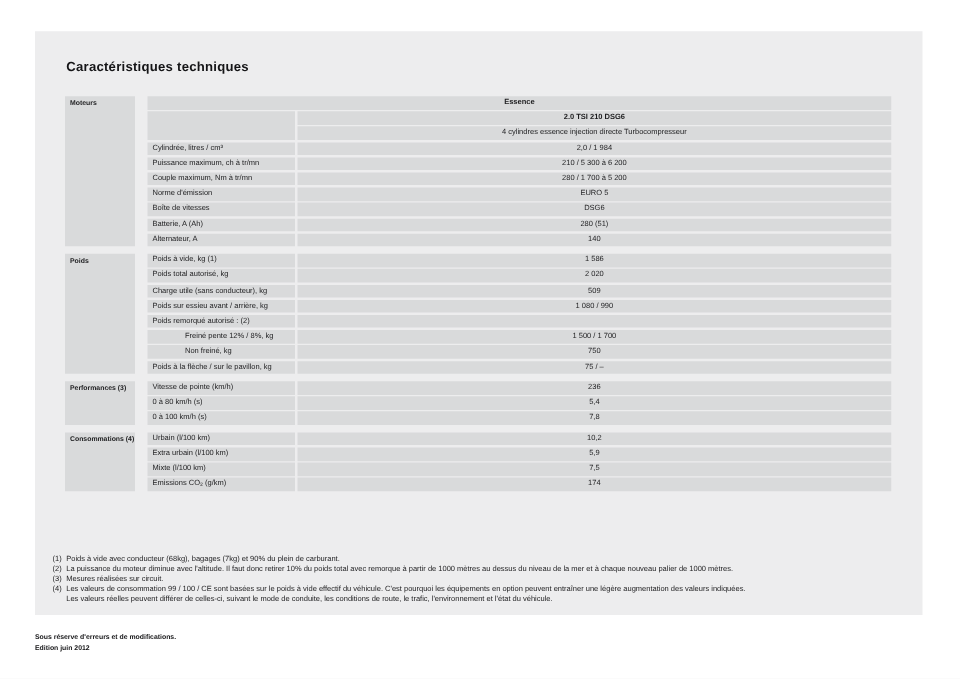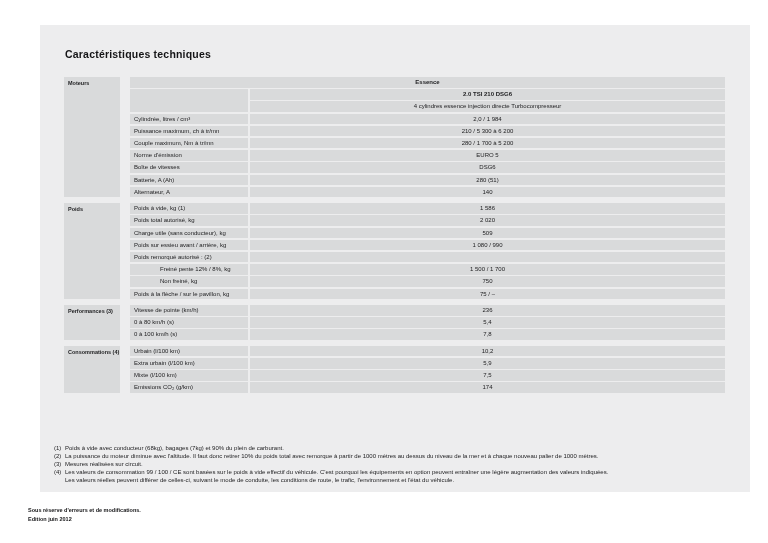--- a/index.html
+++ b/index.html
@@ -8,21 +8,20 @@
     position:relative;
     background:#ffffff;
     font-family:"Liberation Sans", sans-serif;
     color:#1d1d1f;
     overflow:hidden;
   }
   .page {
     position:absolute; left:28px; top:25px;
     width:710px; height:467px;
     background:#ededee;
-    margin-left:12px;
   }
   .title {
     position:absolute; left:25px; top:23px;
     font-size:10.5px; font-weight:bold; letter-spacing:0.2px;
     color:#151517;
   }
   .spec-table {
     position:absolute; left:24px; top:52px; width:661px;
   }
   .section { display:flex; margin-bottom:6px; }

